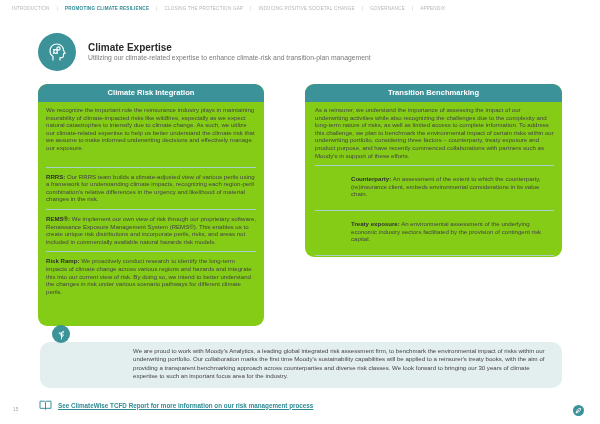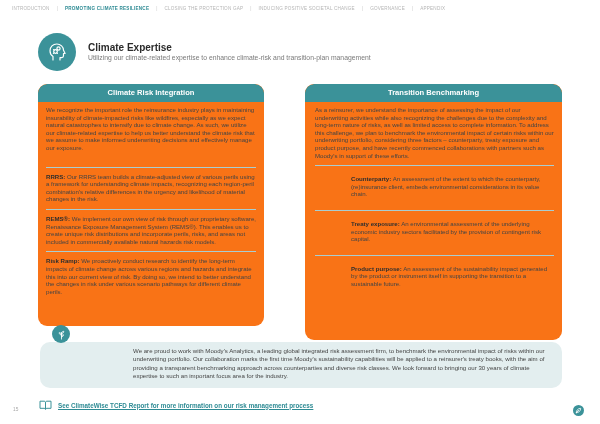--- a/index.html
+++ b/index.html
@@ -10,23 +10,23 @@
   .topnav .nav-item { text-transform: uppercase; cursor: pointer; }
   .topnav .nav-item.active { color: #2e8b94; font-weight: bold; }
   .topnav .sep { margin: 0 7px; color: #c8c8c8; }
 
   .header { position: absolute; top: 33px; left: 38px; display: flex; align-items: center; }
   .header-icon { width: 38px; height: 38px; border-radius: 50%; background: #3b9299; display: flex; align-items: center; justify-content: center; }
   .header-text { margin-left: 12px; }
   .header-title { font-size: 10px; font-weight: bold; color: #2b2b2b; line-height: 11px; }
   .header-sub { font-size: 6.8px; color: #7a7a7a; line-height: 9px; }
 
-  .card { position: absolute; background: #f97316; border-radius: 9px; overflow: hidden; }
+  .card { position: absolute; background: #84cc16; border-radius: 9px; overflow: hidden; }
   .card-left { left: 38px; top: 84px; width: 226px; height: 242px; }
-  .card-right { left: 305px; top: 84px; width: 257px; height: 256px; }
+  .card-right { left: 305px; top: 84px; width: 257px; height: 173px; }
   .card-head { background: #3b9299; color: #ffffff; text-align: center; font-size: 7.6px; font-weight: bold; height: 18px; line-height: 18px; border-radius: 9px 9px 0 0; }
   .card-body { padding: 4px 8px 0 8px; font-size: 6.1px; line-height: 7.6px; color: #444; }
   .para { margin-bottom: 6px; }
   .divider { height: 1px; background: #a9cdd0; margin: 3px 0 5px 0; }
   .para b { color: #2f2f2f; }
   .card-right .card-body { padding: 4px 8px 0 10px; }
   .factor { padding-left: 36px; padding-right: 4px; }
   .card-left .gap1 { height: 6px; }
   .factor-block { padding-top: 4px; padding-bottom: 6px; }
 

